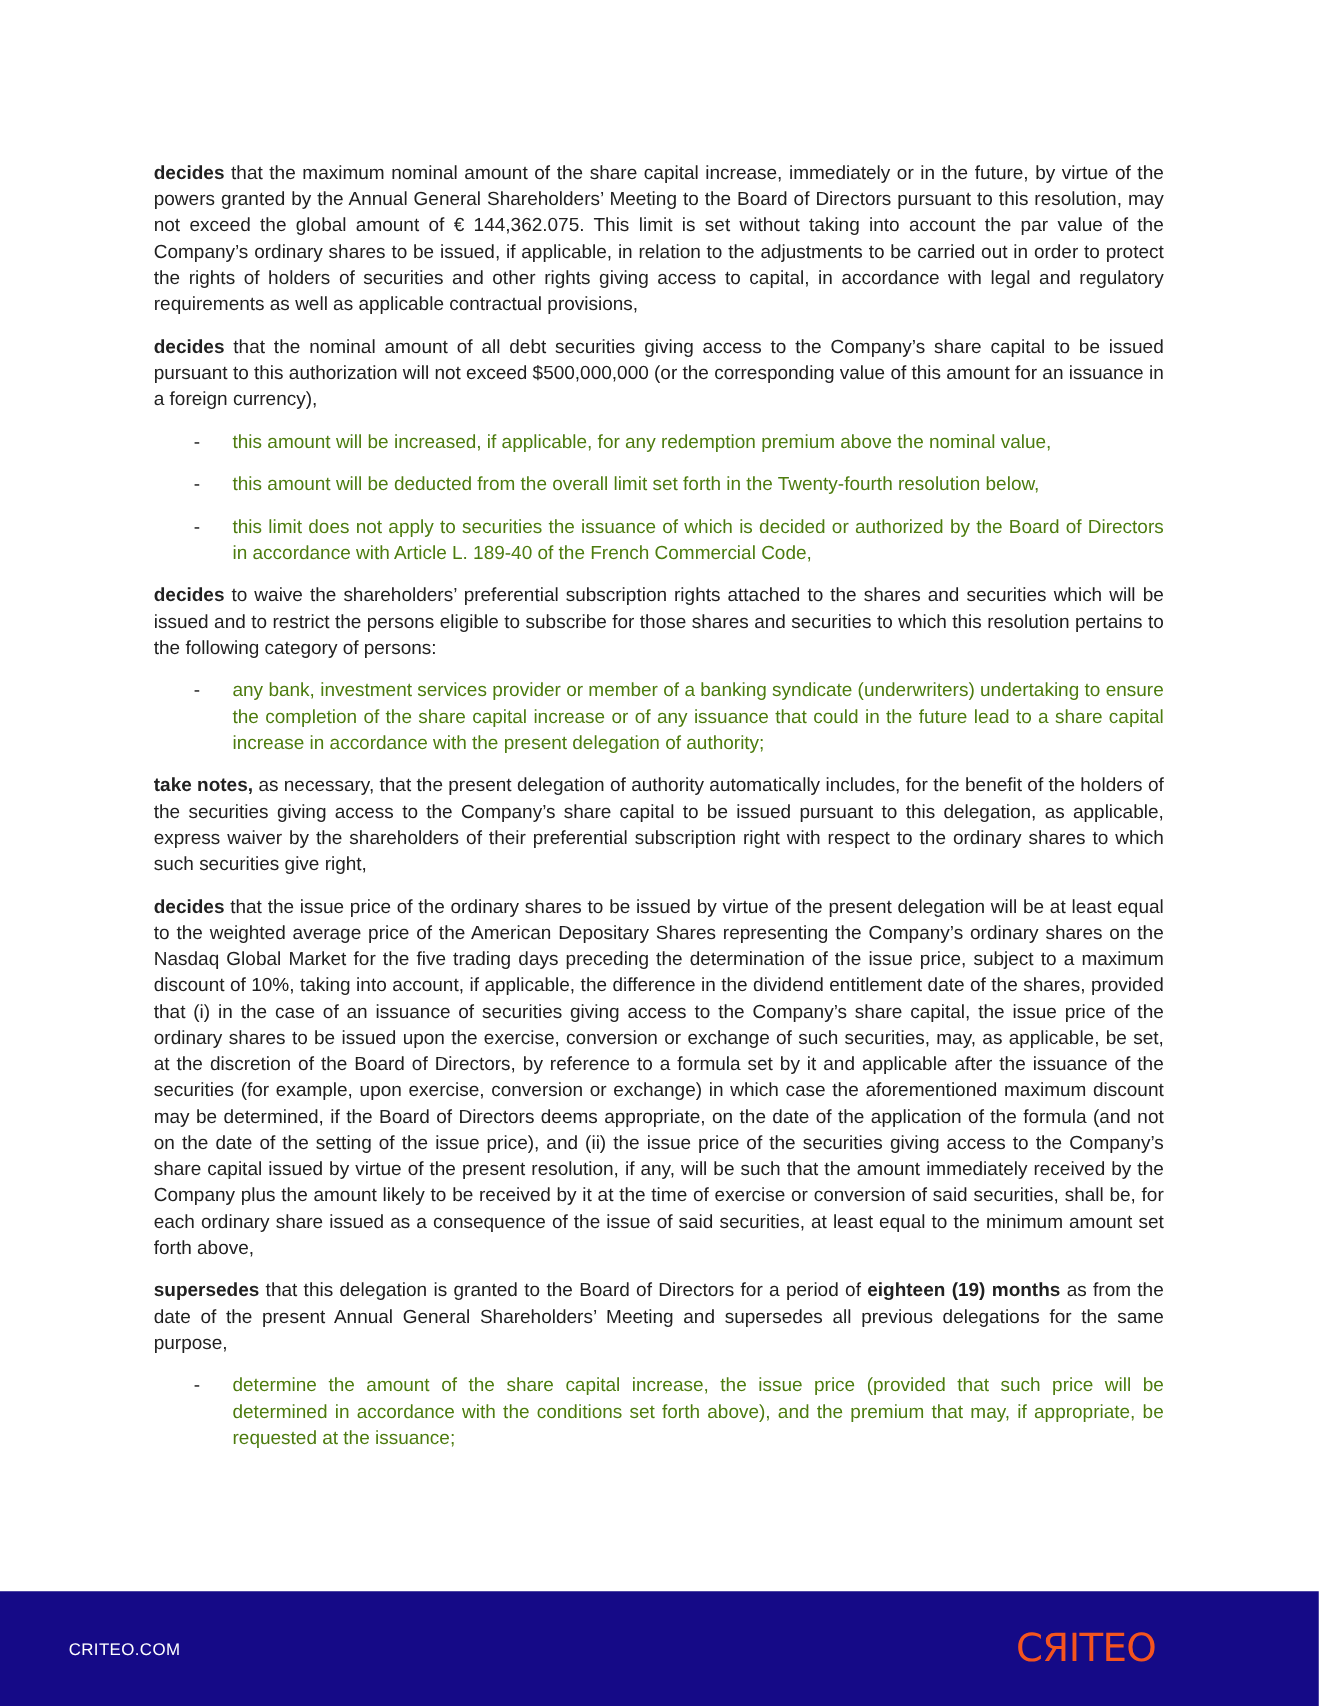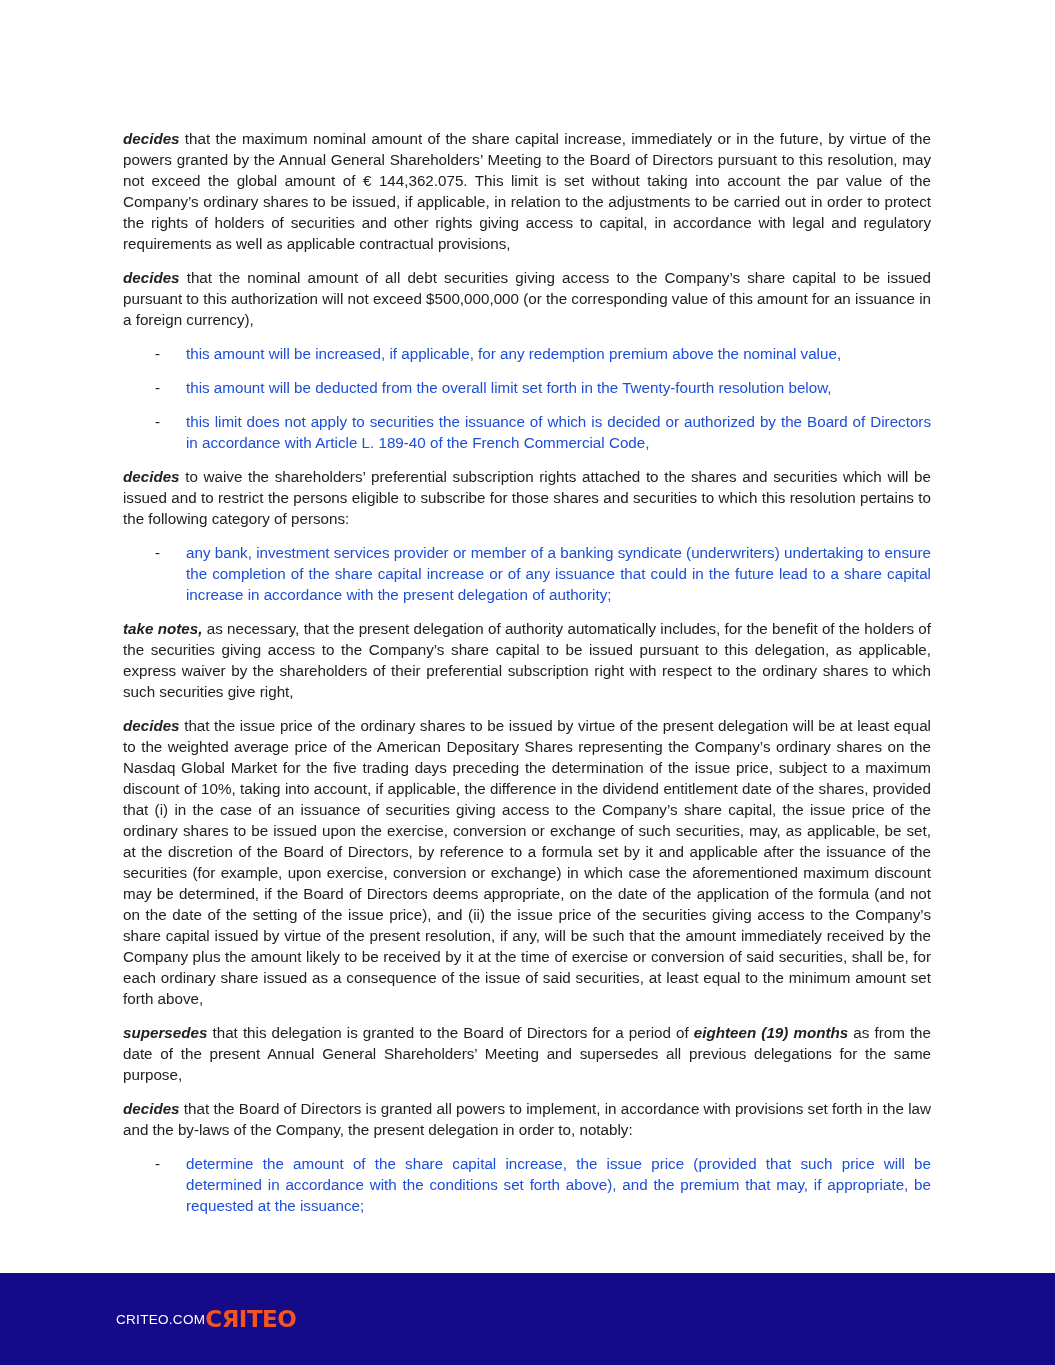--- a/index.html
+++ b/index.html
@@ -30,59 +30,59 @@
   }
   .para {
     margin: 0 0 13px 0;
     font-size: 15.2px;
     line-height: 21px;
     text-align: justify;
     color: #212121;
   }
   .para strong {
     font-weight: bold;
-    font-style: italic;
   }
   .bullet {
     display: flex;
     margin: 0 0 13px 0;
     padding-left: 32px;
     font-size: 15.2px;
     line-height: 21px;
   }
   .bullet .dash {
     width: 31px;
     flex: 0 0 31px;
     color: #212121;
   }
   .bullet .btext {
     flex: 1 1 auto;
     text-align: justify;
-    color: #1d4ed8;
+    color: #4d7c0f;
   }
   .footer {
     flex: 0 0 92px;
     width: 1055px;
     background: #150a87;
     display: flex;
     align-items: center;
+    justify-content: space-between;
     box-sizing: border-box;
-    padding: 0 130px 0 116px;
+    padding: 0 130px 0 55px;
   }
   .footer-url {
     color: #ffffff;
     font-size: 13.5px;
     letter-spacing: 0.3px;
     text-decoration: none;
     font-family: "Liberation Sans", sans-serif;
   }
   .footer-logo {
     color: #f4541f;
-    font-size: 23px;
-    font-weight: bold;
+    font-size: 31px;
+    font-weight: normal;
     letter-spacing: -0.5px;
     font-family: "DejaVu Sans", sans-serif;
     line-height: 1;
     user-select: none;
   }
 </style>
 </head>
 <body style="background: rgb(255, 255, 255); color: rgb(33, 33, 33);">
 
 <div class="page">
@@ -102,21 +102,20 @@
         <span class="btext">this limit does not apply to securities the issuance of which is decided or authorized by the Board of Directors in accordance with Article L. 189-40 of the French Commercial Code,</span>
       </div>
       <p class="para"><strong>decides</strong><span> to waive the shareholders’ preferential subscription rights attached to the shares and securities which will be issued and to restrict the persons eligible to subscribe for those shares and securities to which this resolution pertains to the following category of persons:</span></p>
       <div class="bullet">
         <span class="dash">-</span>
         <span class="btext">any bank, investment services provider or member of a banking syndicate (underwriters) undertaking to ensure the completion of the share capital increase or of any issuance that could in the future lead to a share capital increase in accordance with the present delegation of authority;</span>
       </div>
       <p class="para"><strong>take notes,</strong><span> as necessary, that the present delegation of authority automatically includes, for the benefit of the holders of the securities giving access to the Company’s share capital to be issued pursuant to this delegation, as applicable, express waiver by the shareholders of their preferential subscription right with respect to the ordinary shares to which such securities give right,</span></p>
       <p class="para"><strong>decides</strong><span> that the issue price of the ordinary shares to be issued by virtue of the present delegation will be at least equal to the weighted average price of the American Depositary Shares representing the Company’s ordinary shares on the Nasdaq Global Market for the five trading days preceding the determination of the issue price, subject to a maximum discount of 10%, taking into account, if applicable, the difference in the dividend entitlement date of the shares, provided that (i) in the case of an issuance of securities giving access to the Company’s share capital, the issue price of the ordinary shares to be issued upon the exercise, conversion or exchange of such securities, may, as applicable, be set, at the discretion of the Board of Directors, by reference to a formula set by it and applicable after the issuance of the securities (for example, upon exercise, conversion or exchange) in which case the aforementioned maximum discount may be determined, if the Board of Directors deems appropriate, on the date of the application of the formula (and not on the date of the setting of the issue price), and (ii) the issue price of the securities giving access to the Company’s share capital issued by virtue of the present resolution, if any, will be such that the amount immediately received by the Company plus the amount likely to be received by it at the time of exercise or conversion of said securities, shall be, for each ordinary share issued as a consequence of the issue of said securities, at least equal to the minimum amount set forth above,</span></p>
       <p class="para"><strong>supersedes</strong><span> that this delegation is granted to the Board of Directors for a period of </span><strong>eighteen (19) months</strong><span> as from the date of the present Annual General Shareholders’ Meeting and supersedes all previous delegations for the same purpose,</span></p>
-      <p class="para"><strong>decides</strong><span> that the Board of Directors is granted all powers to implement, in accordance with provisions set forth in the law and the by-laws of the Company, the present delegation in order to, notably:</span></p>
       <div class="bullet">
         <span class="dash">-</span>
         <span class="btext">determine the amount of the share capital increase, the issue price (provided that such price will be determined in accordance with the conditions set forth above), and the premium that may, if appropriate, be requested at the issuance;</span>
       </div>
     </div>
   <div class="footer" style="background: rgb(21, 10, 135);">
     <span class="footer-url" style="color: rgb(255, 255, 255);">CRITEO.COM</span>
     <span class="footer-logo" style="color: rgb(244, 84, 31);">CЯITEO</span>
   </div>
 </div>

